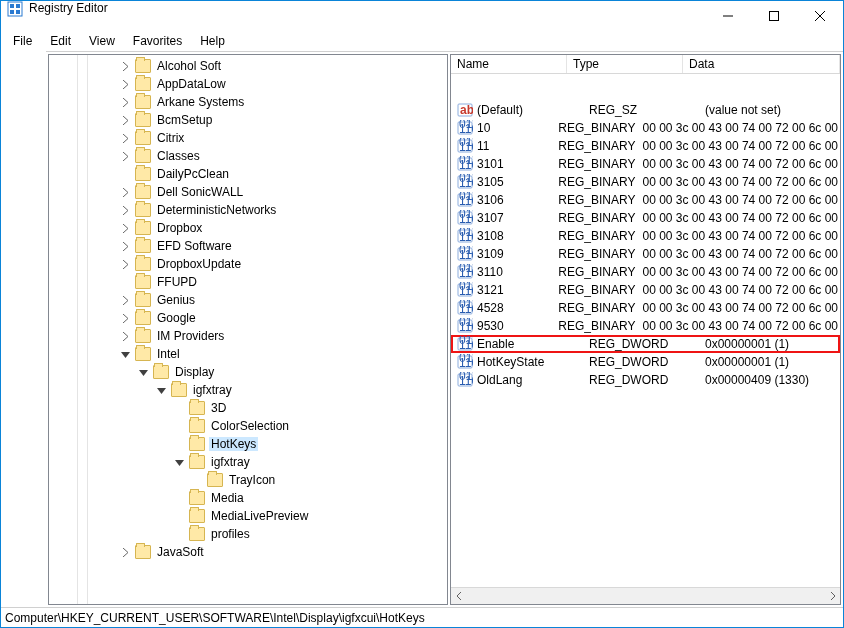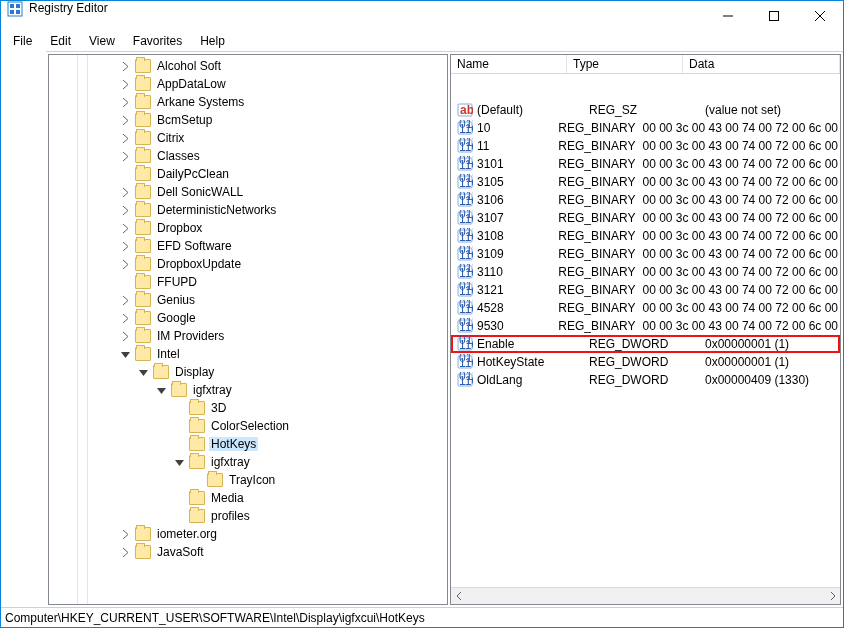--- a/index.html
+++ b/index.html
@@ -313,31 +313,27 @@
           <div class="node">
             <span class="indent" style="width: 126px;"></span>
             <span class="twisty blank"></span>
             <span class="folder"></span>
             <span class="label">Media</span>
           </div>
           <div class="node">
             <span class="indent" style="width: 126px;"></span>
             <span class="twisty blank"></span>
             <span class="folder"></span>
+            <span class="label">MediaLivePreview</span>
+          </div>
+          <div class="node">
+            <span class="indent" style="width: 126px;"></span>
+            <span class="twisty blank"></span>
+            <span class="folder"></span>
             <span class="label">profiles</span>
-          </div>
-          <div class="node">
-            <span class="indent" style="width: 72px;"></span>
-            <span class="twisty">
-              <svg width="9" height="9">
-                <path d="M2 0 L7 4.5 L2 9" fill="none" stroke="#666"></path>
-              </svg>
-            </span>
-            <span class="folder"></span>
-            <span class="label">iometer.org</span>
           </div>
           <div class="node">
             <span class="indent" style="width: 72px;"></span>
             <span class="twisty">
               <svg width="9" height="9">
                 <path d="M2 0 L7 4.5 L2 9" fill="none" stroke="#666"></path>
               </svg>
             </span>
             <span class="folder"></span>
             <span class="label">JavaSoft</span>

